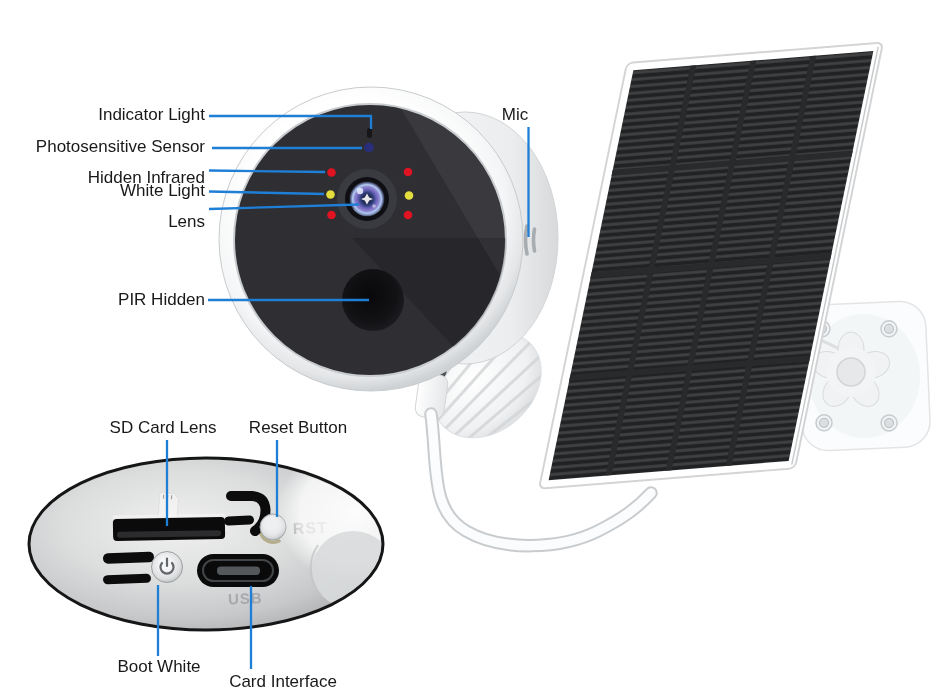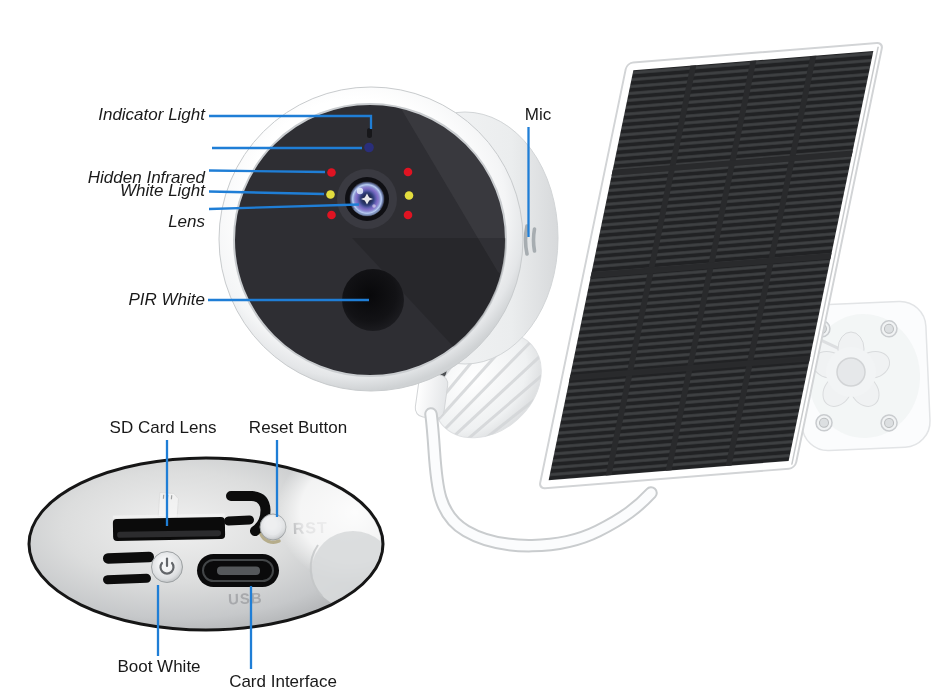--- a/index.html
+++ b/index.html
@@ -1,20 +1,20 @@
 <!DOCTYPE html>
 <html style="--callout: #1f7ed6; --ir-red: #e01322; --led-yellow: #e3dd3e; --navy: #2a2e7a;"><head>
 <meta charset="utf-8">
 <style>
   html,body{margin:0;padding:0;background:#ffffff;}
   .stage{position:relative;width:950px;height:700px;background:#ffffff;overflow:hidden;
          font-family:"Liberation Sans", sans-serif;}
   .stage svg{position:absolute;left:0;top:0;}
   .lbl{position:absolute;font-size:17px;line-height:19px;color:#191919;white-space:nowrap;}
-  .lbl.right{text-align:right;right:745px;font-style:italic;}
+  .lbl.right{text-align:right;right:745px;}
   .lbl.center{transform:translateX(-50%);}
   .callout{stroke:var(--callout,#1f7ed6);stroke-width:2.3;fill:none;}
   .dot-ir{fill:var(--ir-red,#e01322);}
   .dot-wl{fill:var(--led-yellow,#e3dd3e);}
   .dot-ps{fill:var(--navy,#2a2e7a);}
   .engrave{font-family:"Liberation Sans", sans-serif;font-weight:bold;}
 </style>
 </head>
 <body>
 
@@ -265,23 +265,24 @@
     <line class="callout" x1="528.5" y1="127" x2="528.5" y2="237"></line>
     <line class="callout" x1="208" y1="300" x2="369" y2="300"></line>
     <line class="callout" x1="167" y1="440" x2="167" y2="526"></line>
     <line class="callout" x1="277" y1="440" x2="277" y2="517"></line>
     <line class="callout" x1="158" y1="585" x2="158" y2="656"></line>
     <line class="callout" x1="251" y1="586" x2="251" y2="669"></line>
   </g>
 </svg>
 
 <div class="lbl right" style="top:105px">Indicator Light</div>
+<div class="lbl right" style="top:137px">Photosensitive Sensor</div>
 <div class="lbl right" style="top:168px">Hidden Infrared</div>
 <div class="lbl right" style="top:181px">White Light</div>
 <div class="lbl right" style="top:212px">Lens</div>
-<div class="lbl right" style="top:290px">PIR White</div>
-<div class="lbl center" style="left:538px;top:105px">Mic</div>
+<div class="lbl right" style="top:290px">PIR Hidden</div>
+<div class="lbl center" style="left:515px;top:105px">Mic</div>
 <div class="lbl center" style="left:163px;top:418px">SD Card Lens</div>
 <div class="lbl center" style="left:298px;top:418px">Reset Button</div>
 <div class="lbl center" style="left:159px;top:657px">Boot White</div>
 <div class="lbl center" style="left:283px;top:672px">Card Interface</div>
 
 </div>
 
 </body></html>

